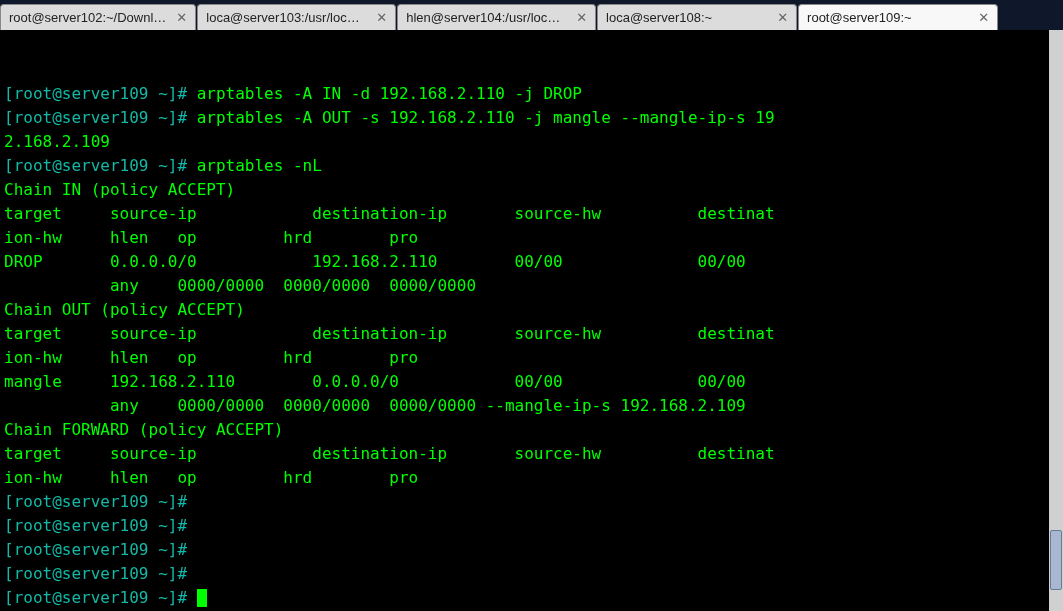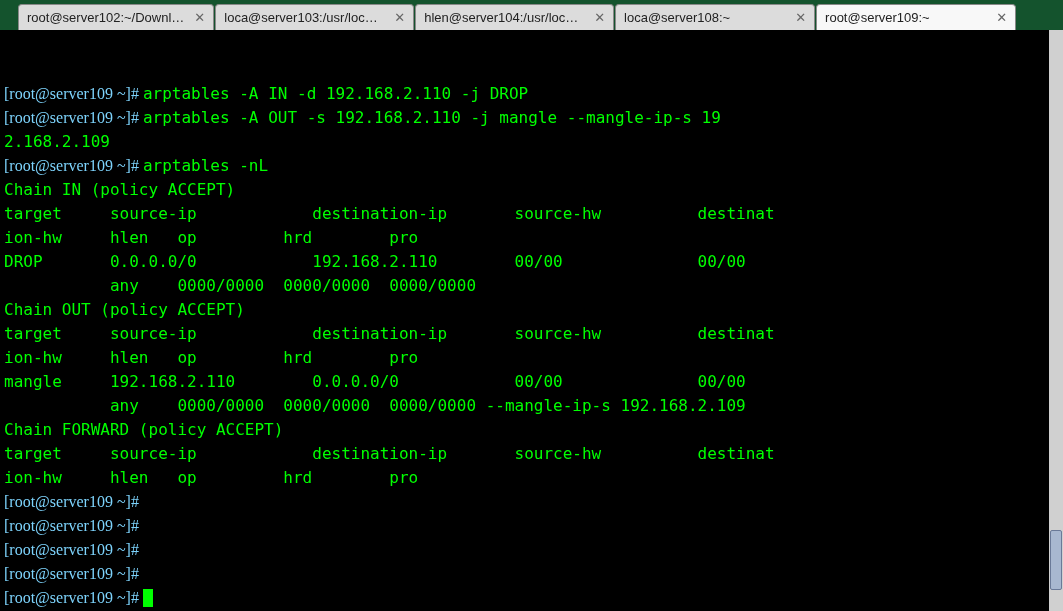--- a/index.html
+++ b/index.html
@@ -5,24 +5,24 @@
   * { margin: 0; padding: 0; box-sizing: border-box; }
   body {
     font-family: monospace;
     background: #cccccc;
     width: 1063px;
     height: 611px;
     overflow: hidden;
   }
   .tab-bar {
     display: flex;
-    background: #14532d;
+    background: #0f172a;
     height: 30px;
     align-items: flex-end;
-    padding-left: 18px;
+    padding-left: 0;
     text-align: center;
   }
   .tab {
     display: flex;
     align-items: center;
     padding: 4px 8px;
     background: #dcdcdc;
     border: 1px solid #888;
     border-bottom: none;
     border-radius: 4px 4px 0 0;
@@ -54,21 +54,21 @@
     color: #00ff00;
     font-family: "DejaVu Sans Mono", "Liberation Mono", monospace;
     font-size: 16px;
     line-height: 24px;
     padding: 4px 4px;
     height: calc(611px - 30px);
     overflow: hidden;
     white-space: pre;
     position: relative;
   }
-  .prompt { color: #7dd3fc; font-family: Liberation Serif, serif; }
+  .prompt { color: #14b8a6; }
   .cursor {
     display: inline-block;
     width: 10px;
     height: 18px;
     background: #00ff00;
     vertical-align: text-bottom;
   }
   .scrollbar {
     position: absolute;
     right: 0;

